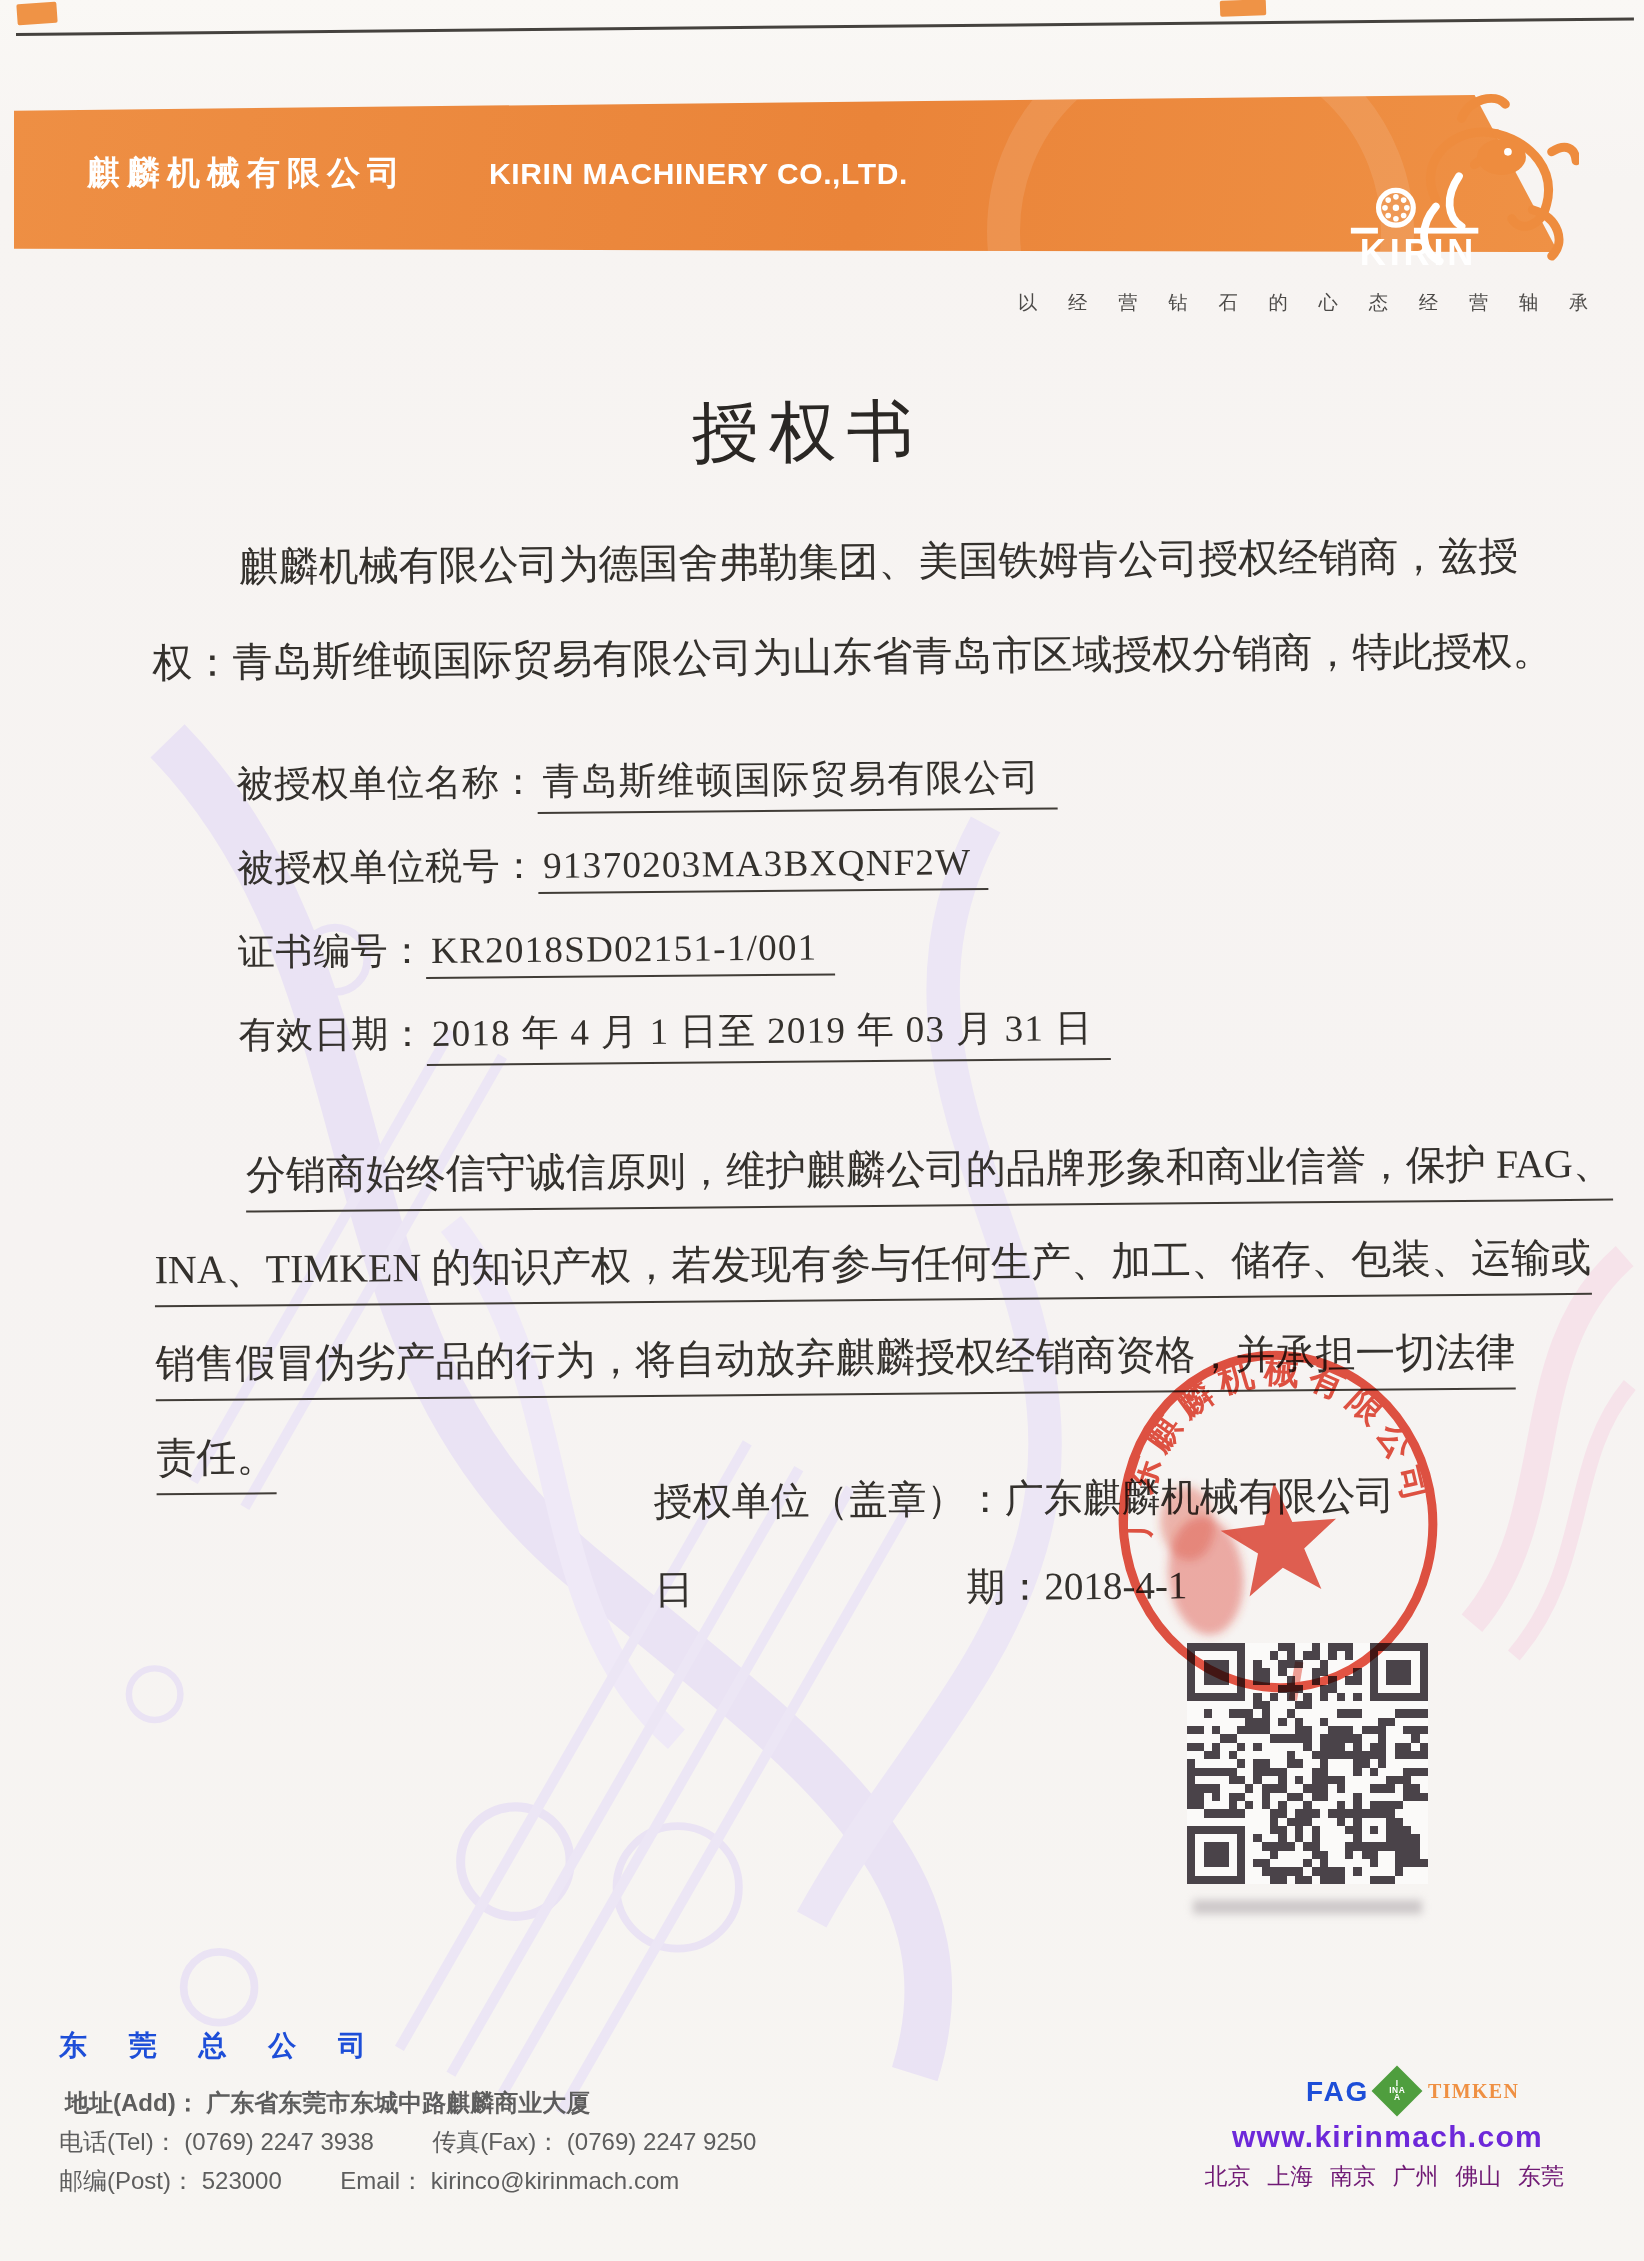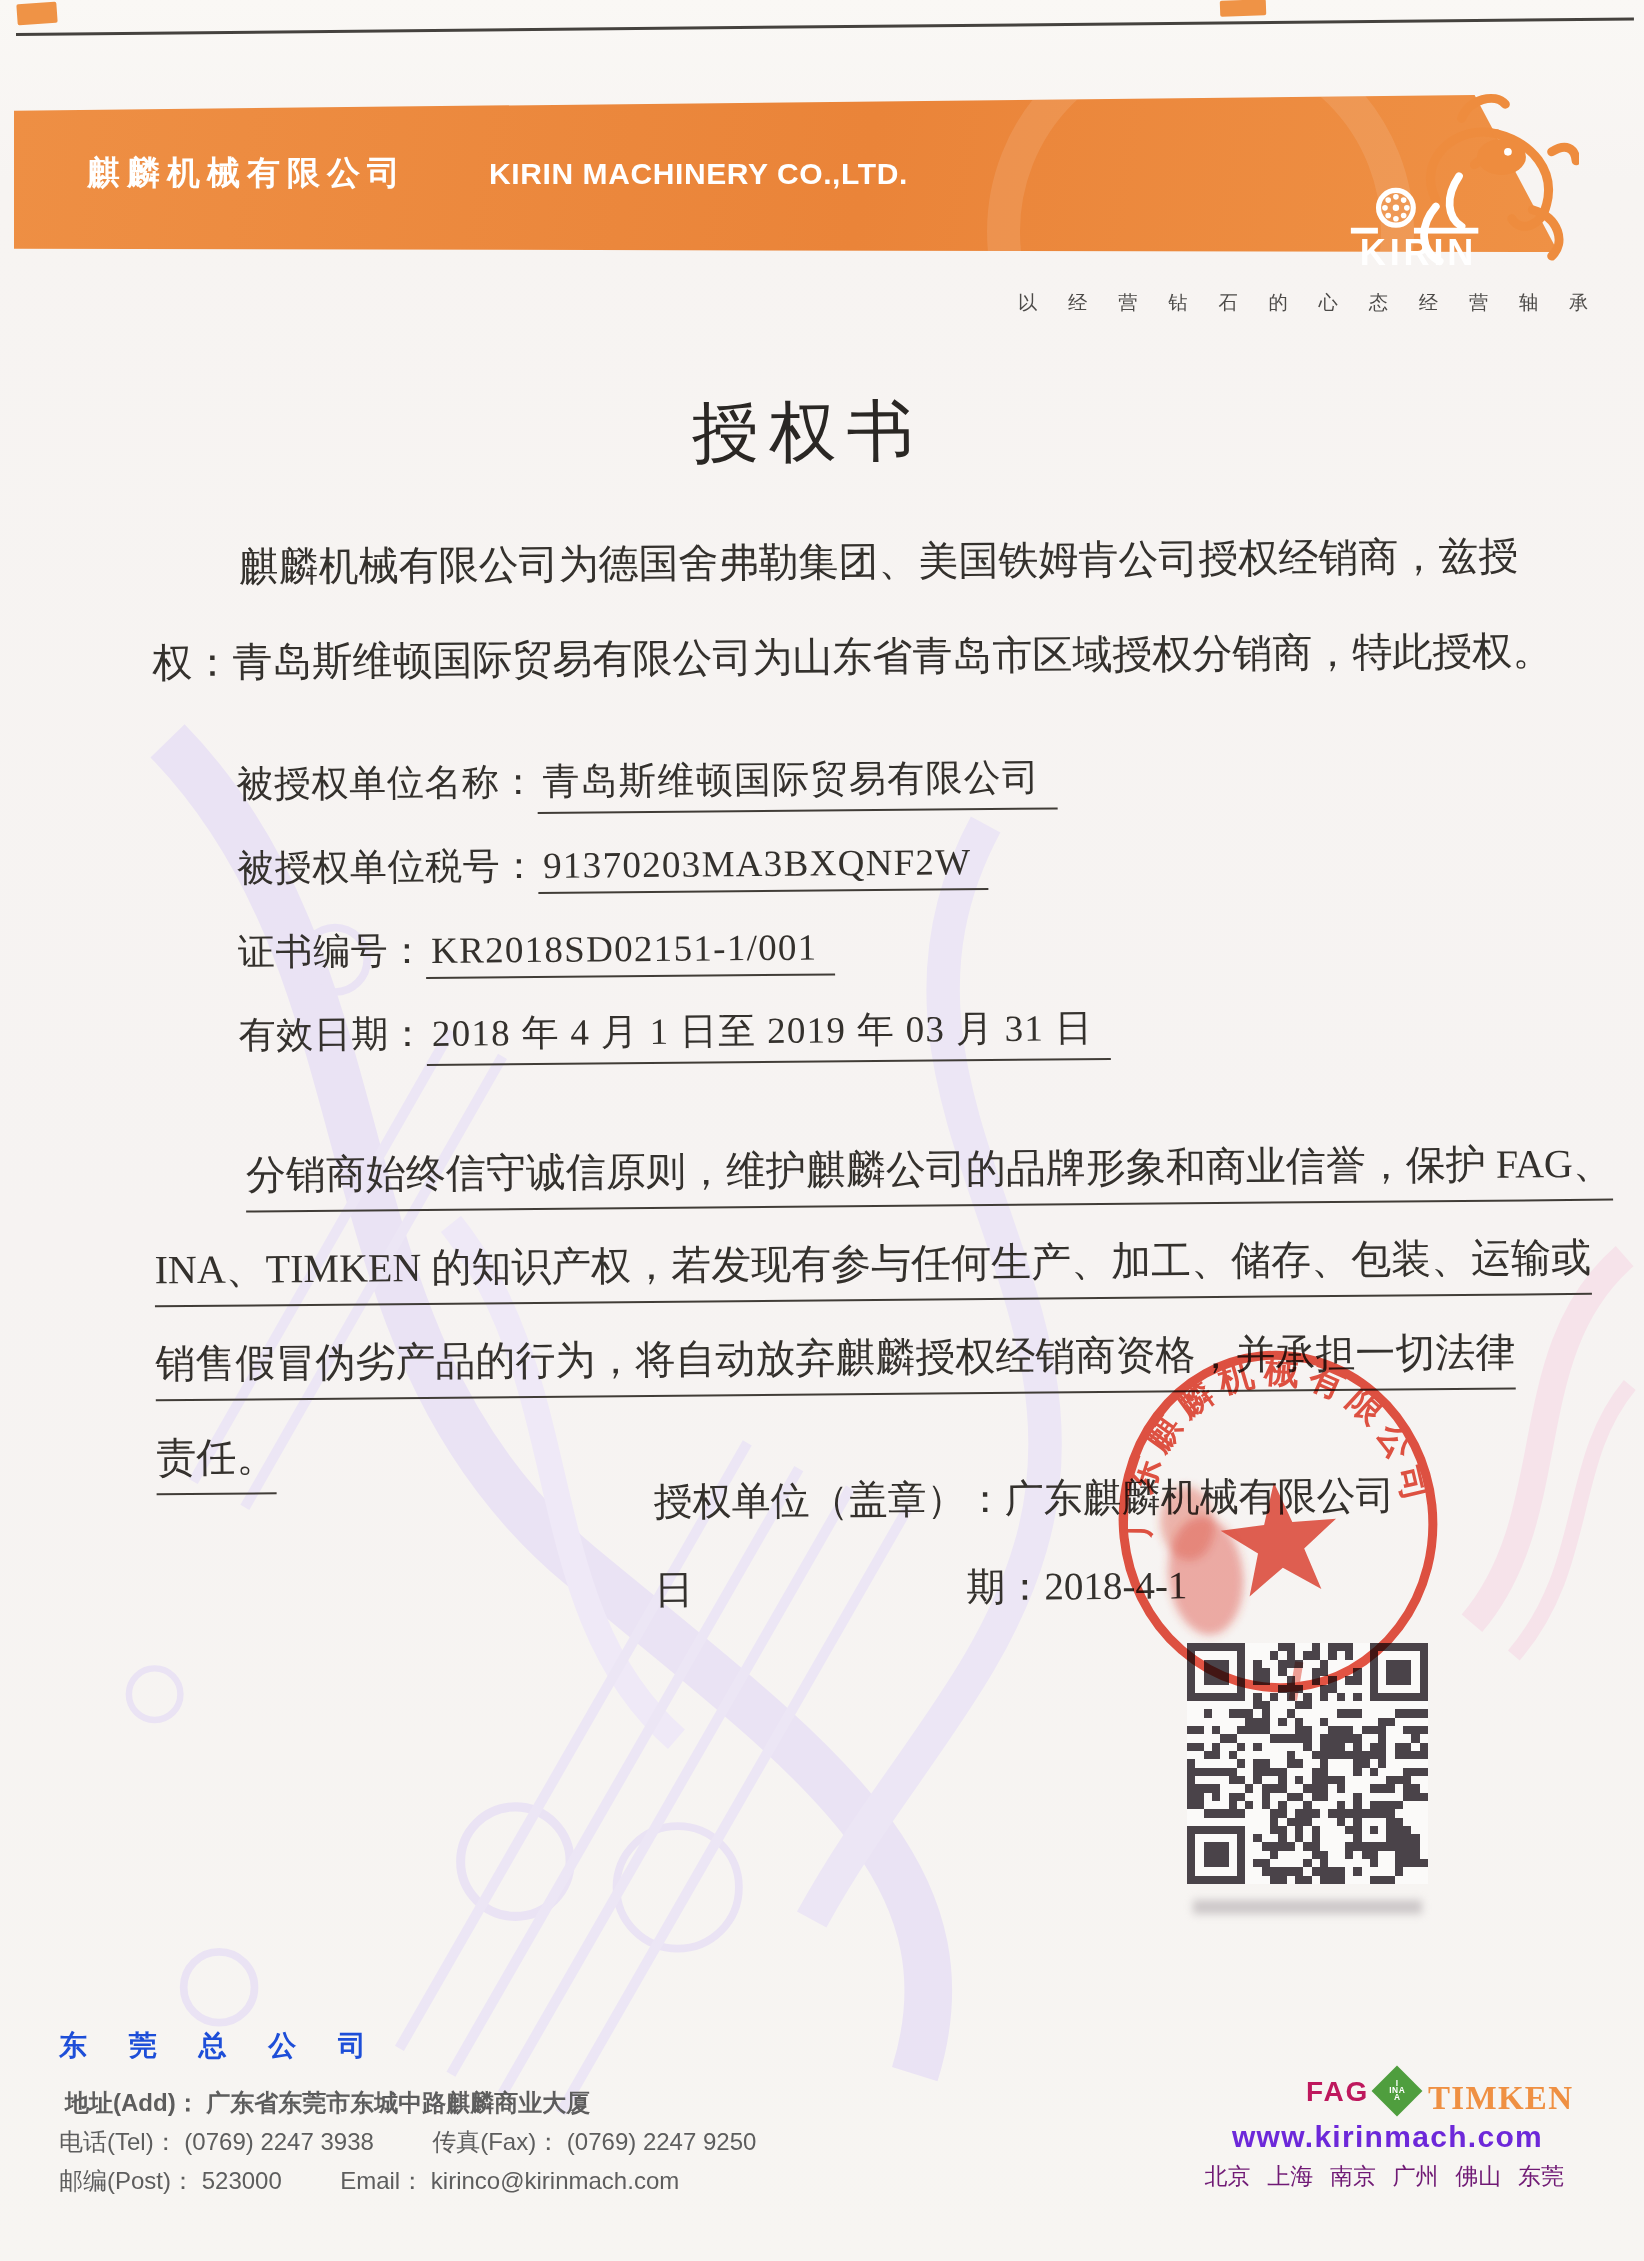--- a/index.html
+++ b/index.html
@@ -51,27 +51,27 @@
   
   .qr{left:1187px;top:1643px;width:241px;height:241px;background:#fbfaf9;}
   .qr-ghost{left:1193px;top:1900px;width:229px;height:14px;background:#a9a2a6;
     filter:blur(4.5px);opacity:0.55;}
 
   
   .office{left:59px;top:2027px;font-size:28px;font-weight:700;color:#1d4ed8;
     letter-spacing:17px;white-space:nowrap;}
   .finfo{color:#5d5d5d;font-size:24px;white-space:nowrap;}
   .finfo .gap{display:inline-block;width:45px;}
-  .brand-fag{left:1306px;top:2076px;font-size:28px;font-weight:800;color:#be185d;
+  .brand-fag{left:1306px;top:2076px;font-size:28px;font-weight:800;color:#1d4ed8;
     letter-spacing:1.9px;}
   .ina-diamond{left:1379px;top:2073px;width:36px;height:36px;background:#4f9e3e;
     transform:rotate(45deg);display:flex;align-items:center;justify-content:center;}
   .ina-text{transform:rotate(-45deg);color:#fff;font-size:8.4px;font-weight:700;
     line-height:0.85;text-align:center;letter-spacing:0.6px;}
-  .brand-timken{left:1428px;top:2080px;font-size:33px;font-weight:800;color:#ef9043;
+  .brand-timken{left:1428px;top:2080px;font-size:20px;font-weight:800;color:#ef9043;
     letter-spacing:1.3px;font-family:"Liberation Serif","DejaVu Serif",serif;}
   .website{left:1211px;top:2120px;width:353px;text-align:center;font-size:30px;
     font-weight:800;color:#6d28d9;letter-spacing:1.3px;}
   .cities{left:1153px;top:2161px;width:411px;text-align:right;font-size:23px;
     color:#701a75;word-spacing:10.3px;white-space:nowrap;}
 </style>
 </head>
 <body>
 
 <div class="abs page-tint"></div>

